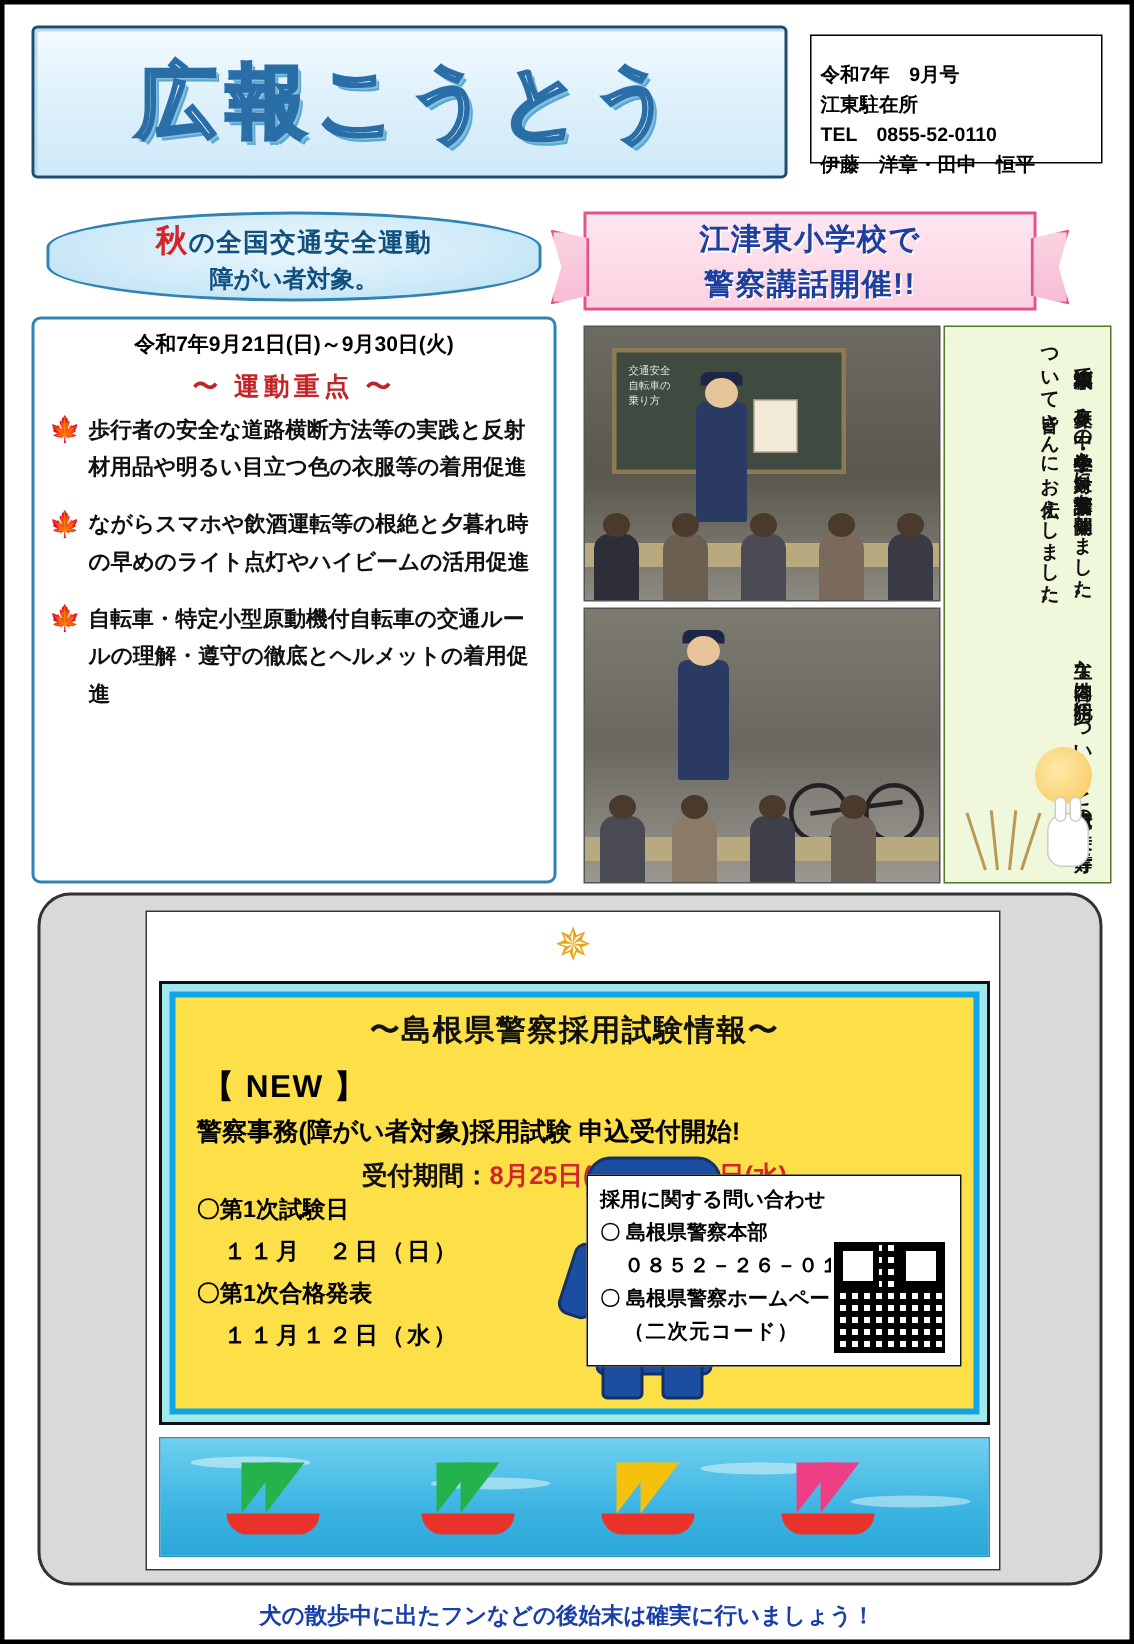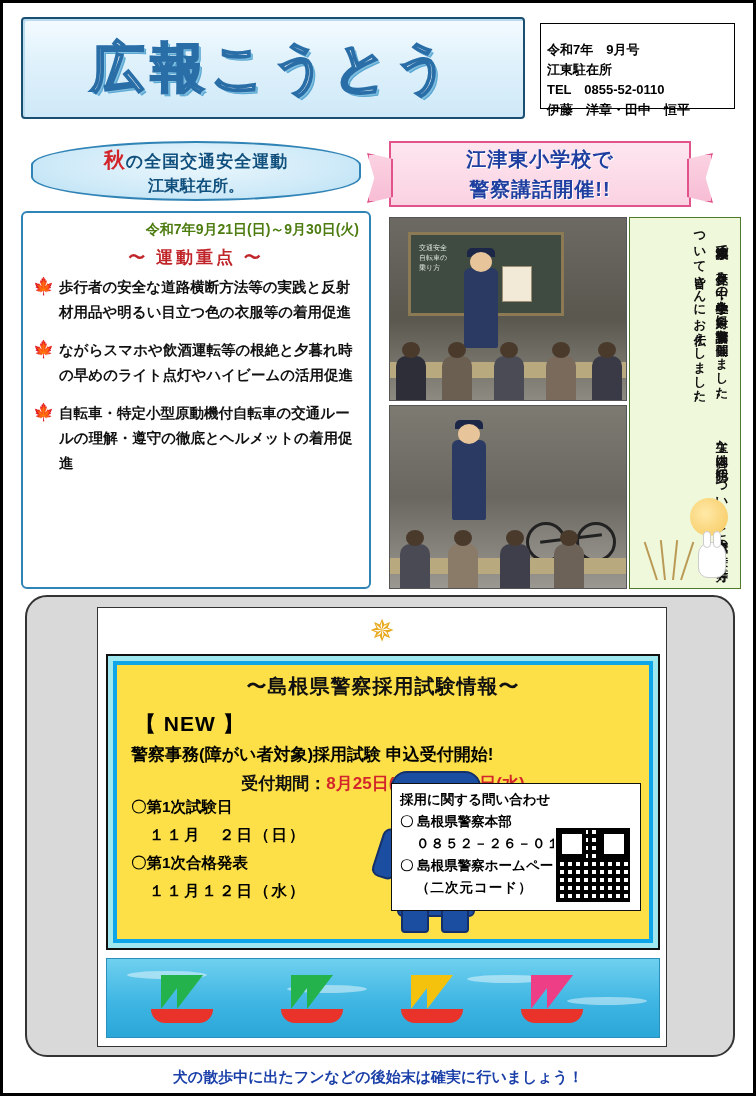--- a/index.html
+++ b/index.html
@@ -68,21 +68,21 @@
   .blue-banner .l2{font-size:16px;font-weight:bold;color:#11507d;margin-top:2px;}
   .points-box{
     position:absolute;left:0;top:70px;width:350px;height:378px;
     border:2px solid #2f83b5;
     border-radius:6px;
     background:#fff;
     box-sizing:border-box;
     padding:8px 10px;
   }
   .period{
-    text-align:right;font-size:14px;font-weight:bold;color:#4d7c0f;
+    text-align:center;font-size:14px;font-weight:bold;color:#000000;
     letter-spacing:0px;
   }
   .points-title{
     text-align:center;font-size:17px;font-weight:bold;color:#c0252a;
     margin:7px 0 6px 0;letter-spacing:3px;
   }
   .pt{
     position:relative;
     padding-left:26px;
     font-size:14.5px;line-height:25px;font-weight:bold;color:#111;
@@ -261,21 +261,21 @@
       <div>TEL　0855-52-0110</div>
       <div>伊藤　洋章・田中　恒平</div>
     </div>
   </div>
 
   <div class="left-col">
     <div class="blue-banner">
       <div class="l1">
         <span class="aki">秋</span><span>の全国交通安全運動</span>
       </div>
-      <div class="l2">江東駐在所。</div>
+      <div class="l2">障がい者対象。</div>
     </div>
 
     <div class="points-box">
       <div class="period">令和7年9月21日(日)～9月30日(火)</div>
       <div class="points-title">〜 運動重点 〜</div>
 
       <div class="pt">
         <span class="leaf">🍁</span>
         <span>歩行者の安全な道路横断方法等の実践と反射材用品や明るい目立つ色の衣服等の着用促進</span>
       </div>

